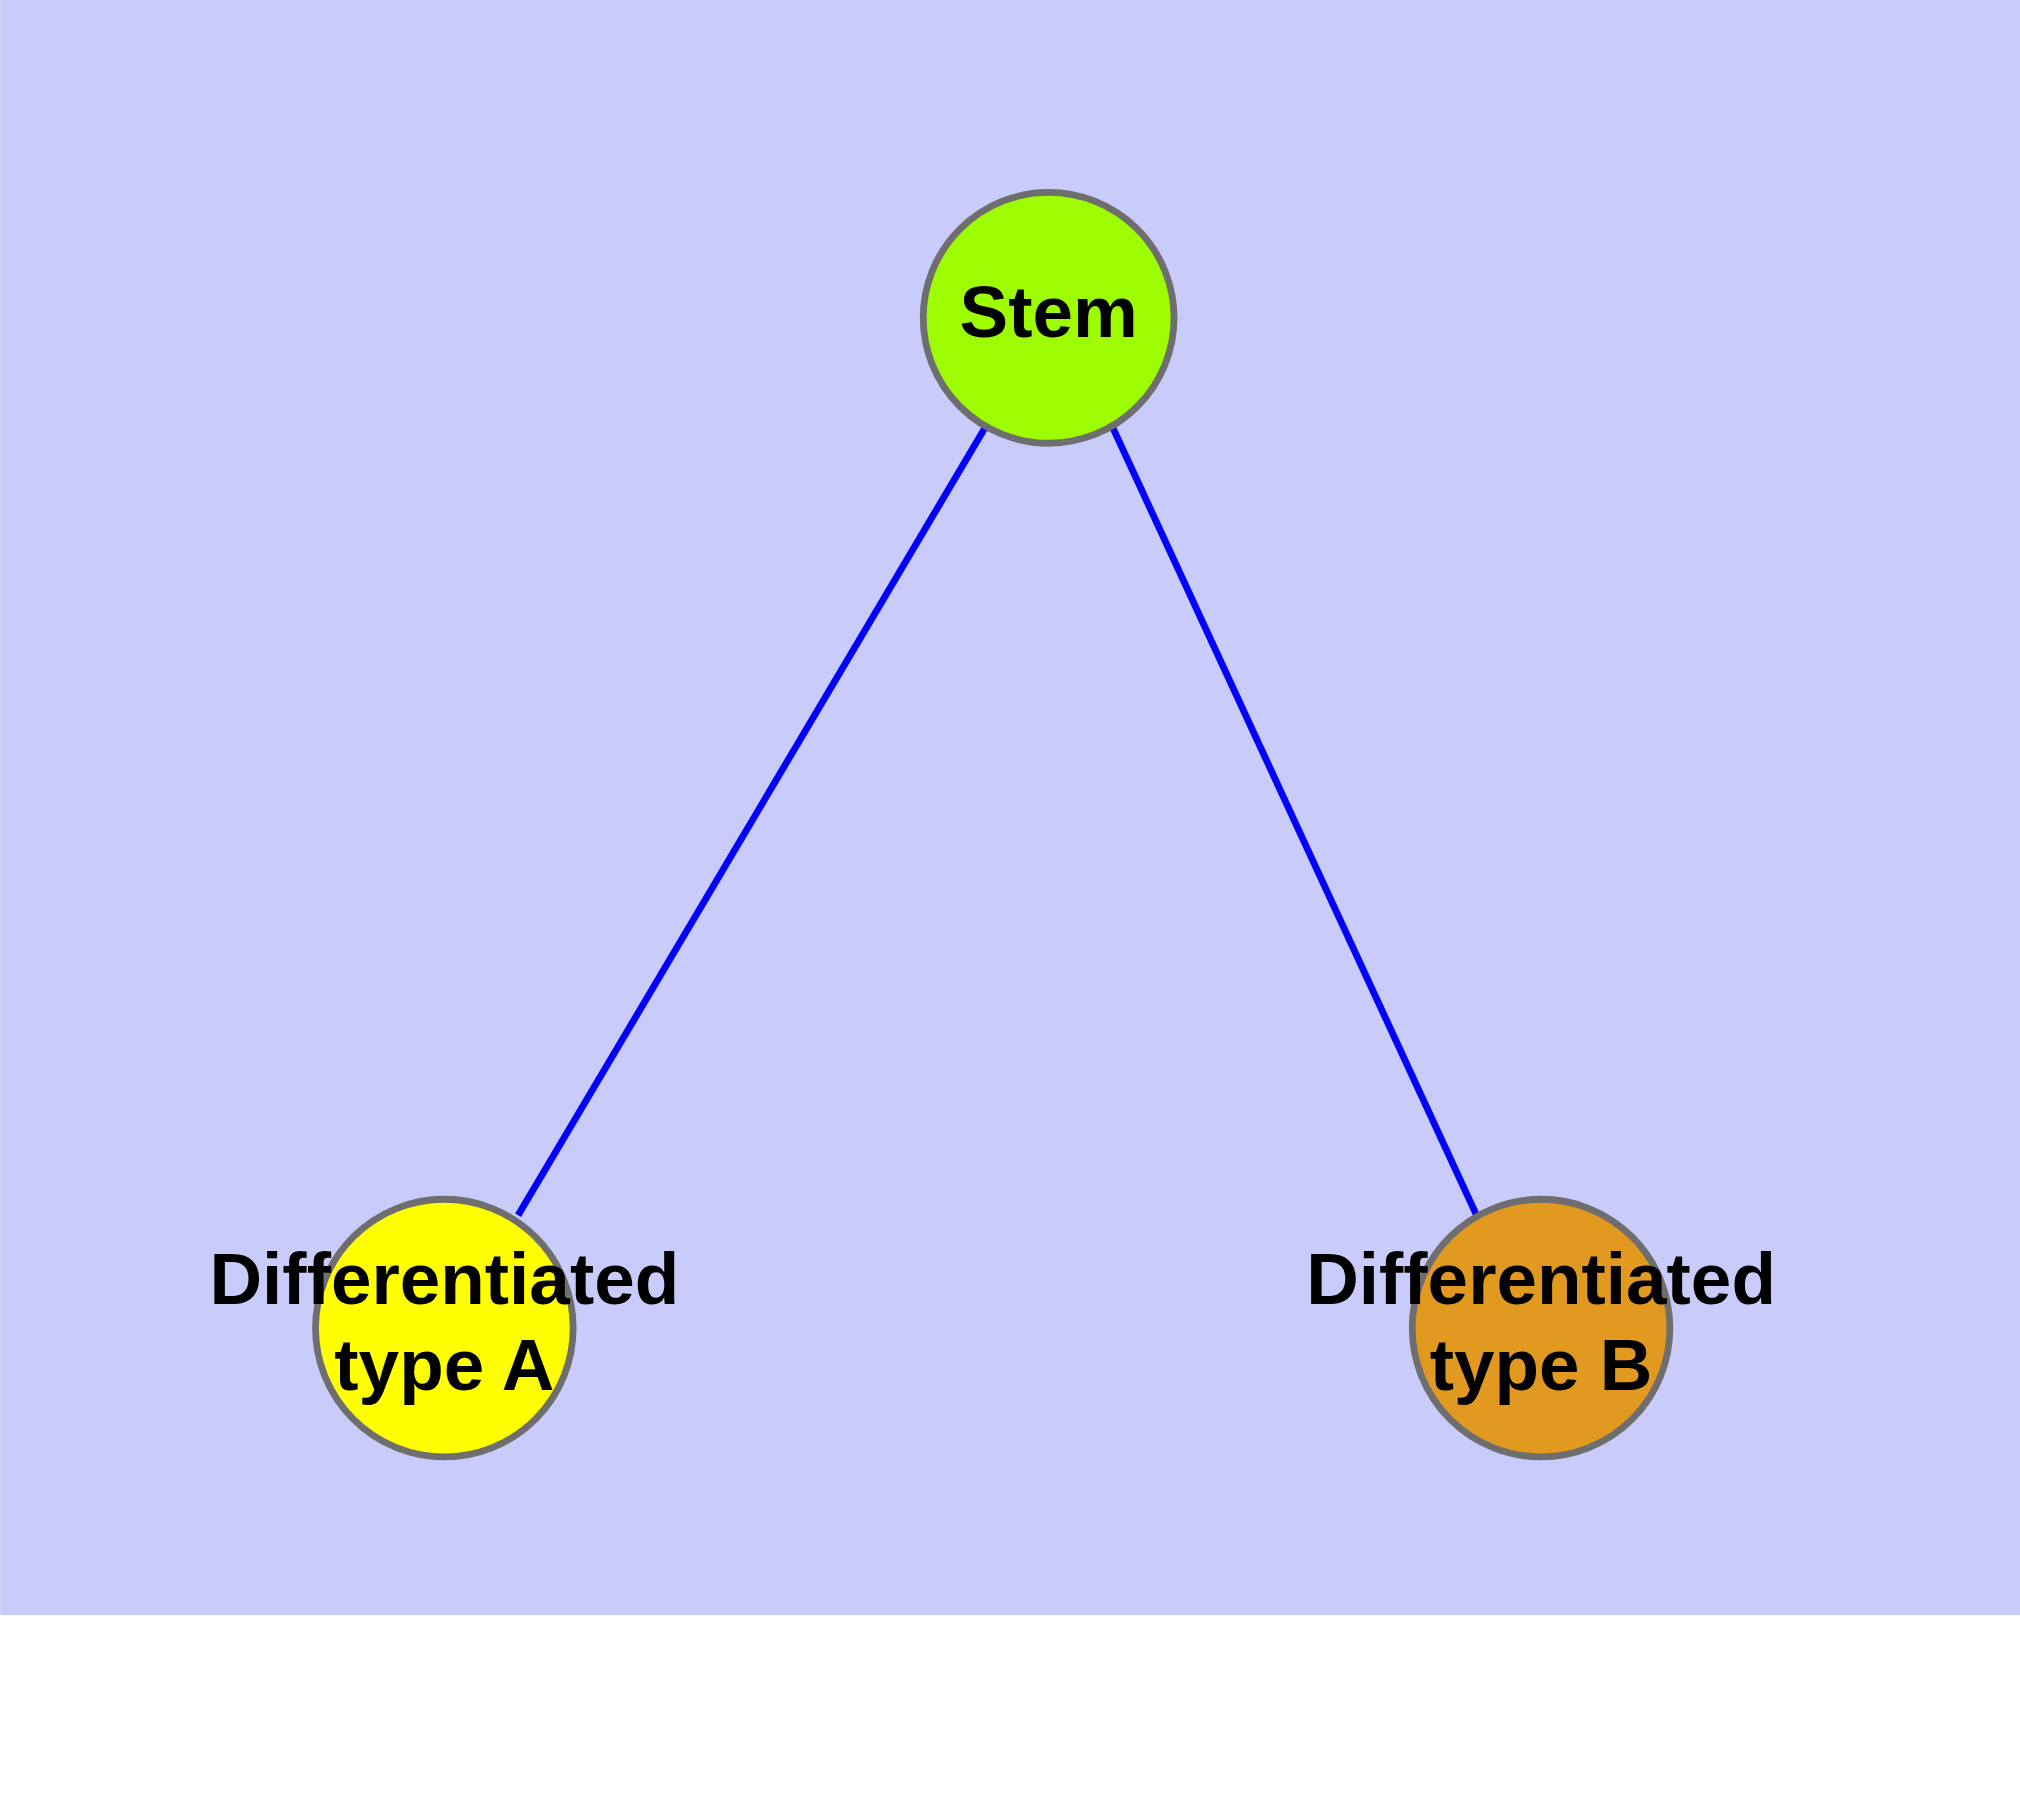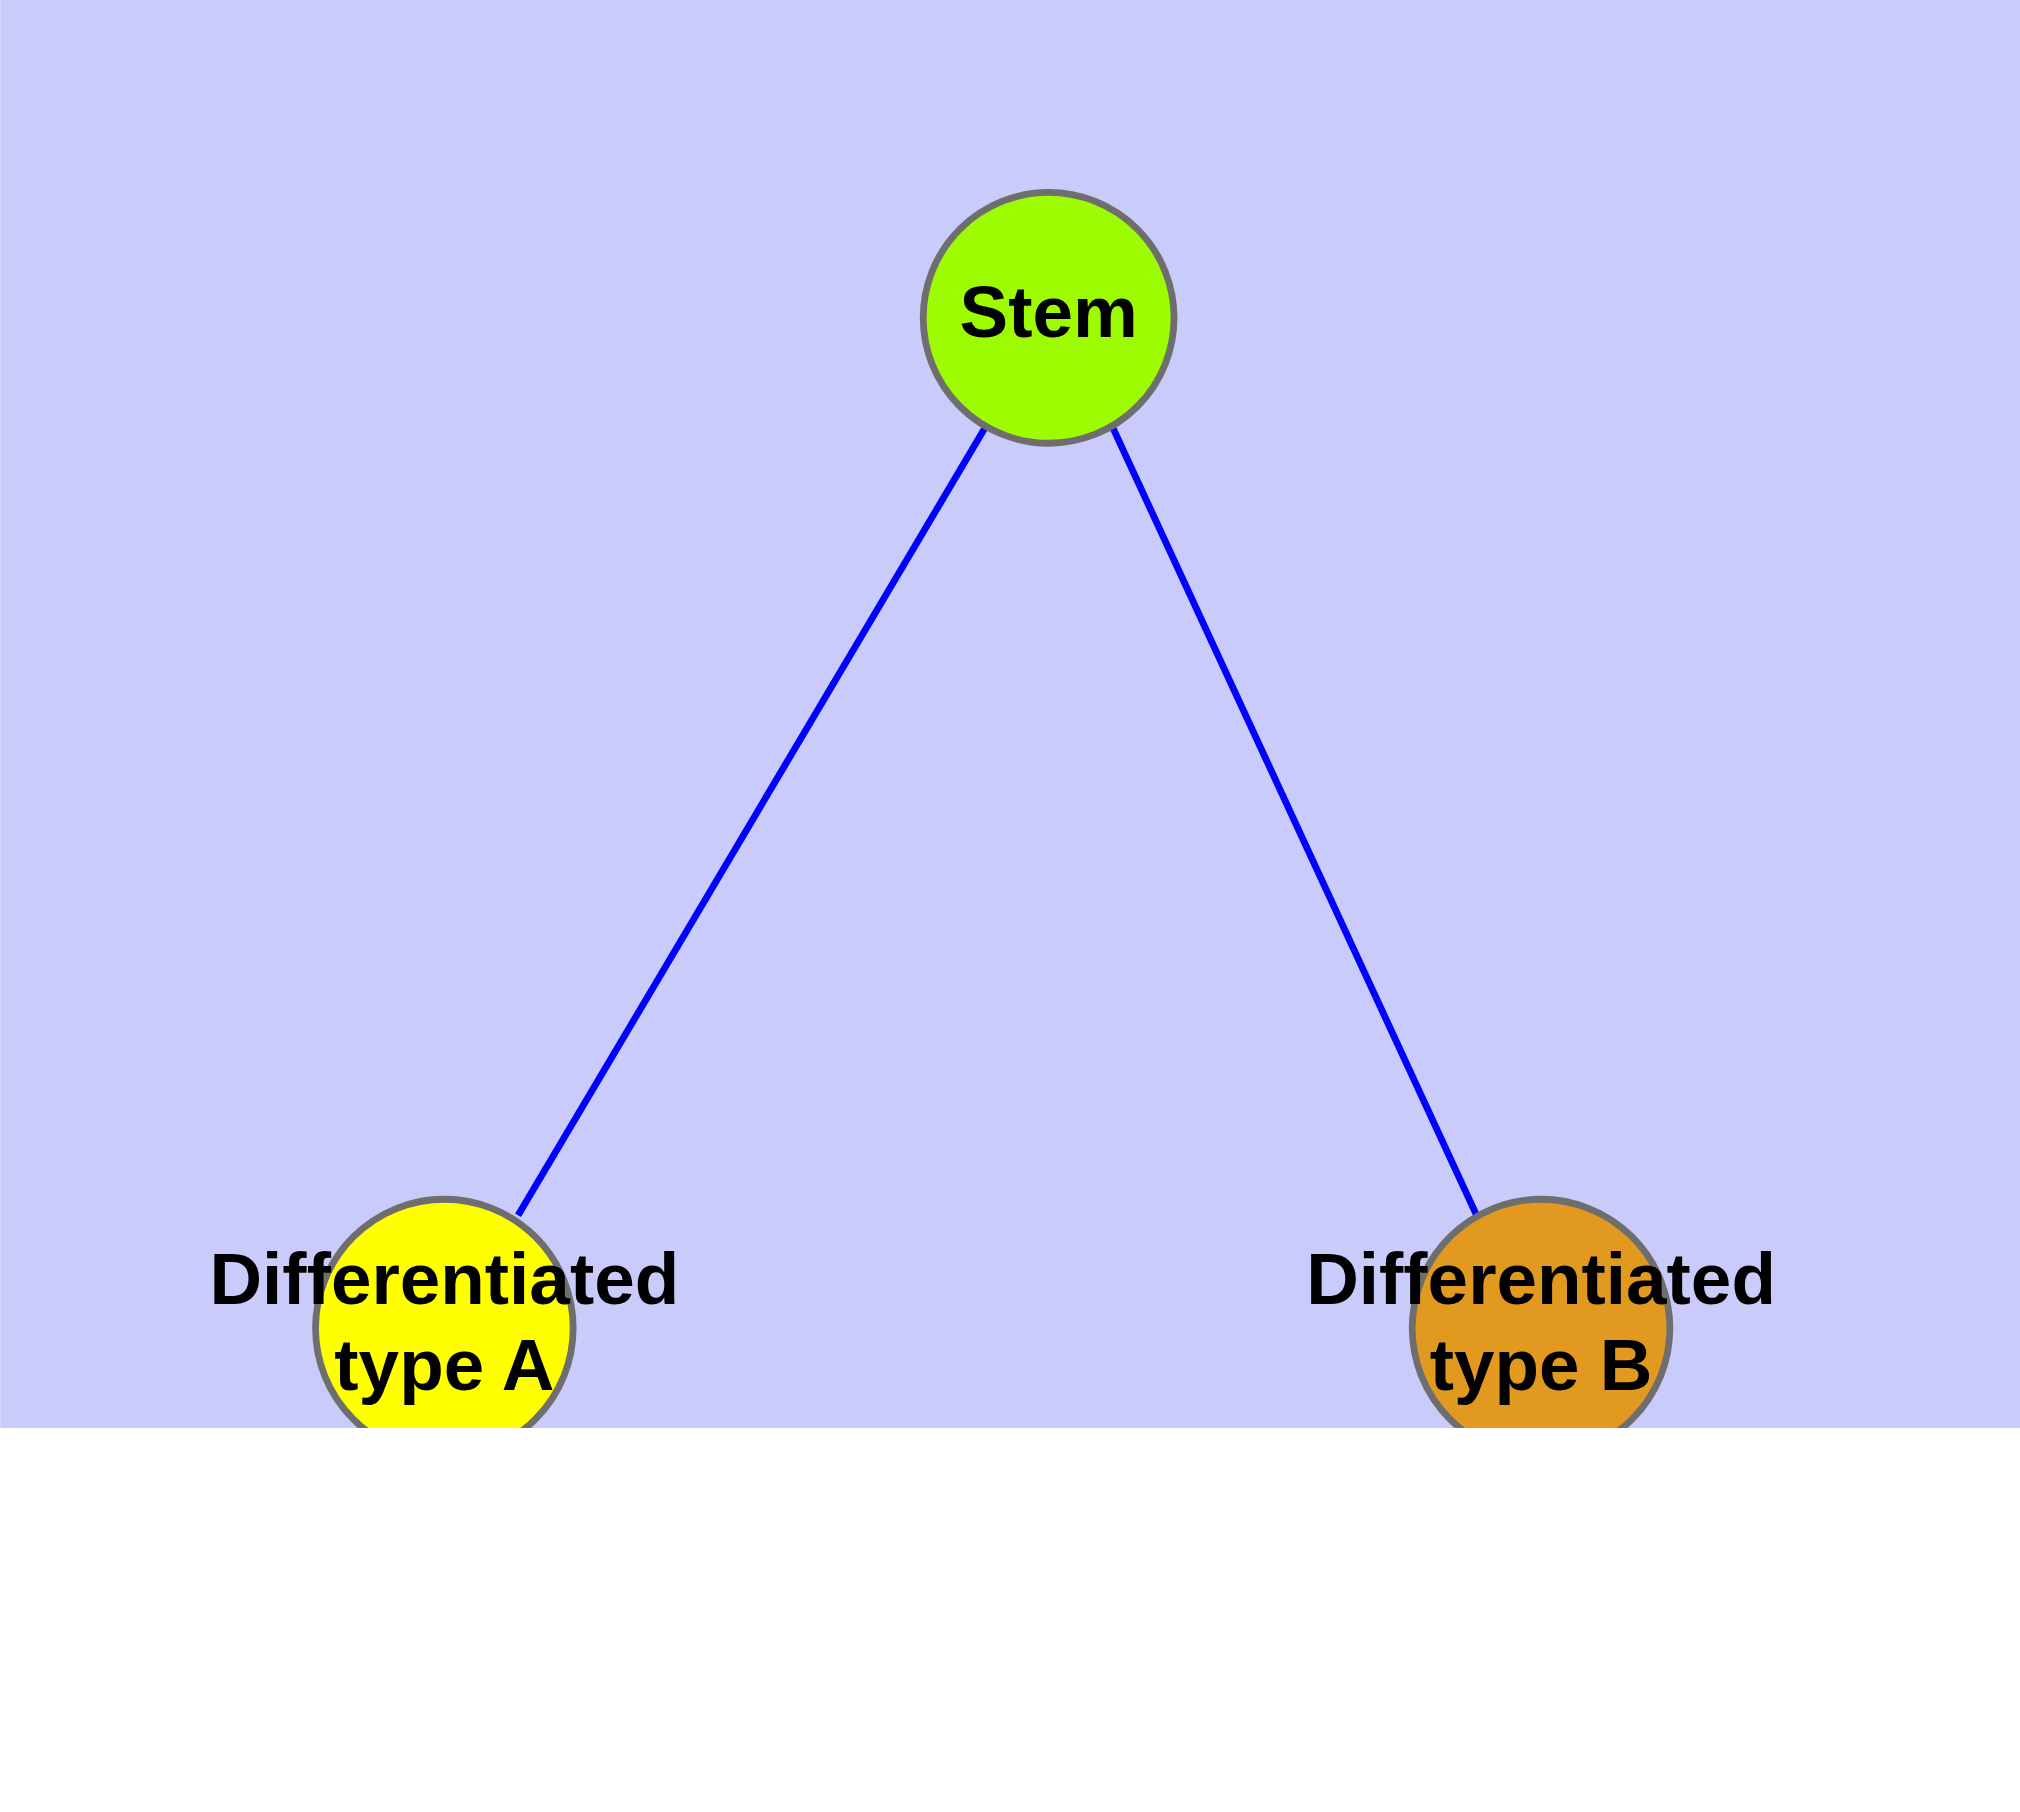--- a/index.html
+++ b/index.html
@@ -28,21 +28,21 @@
     font-weight: bold;
     fill: #000000;
     text-anchor: middle;
     dominant-baseline: middle;
     white-space: pre;
   }
 </style>
 </head>
 <body>
 
-<div id="canvas" style="width: 2021px; height: 1428px;">
+<div id="canvas" style="width: 2021px; height: 1615px;">
   <svg id="graph-svg" viewBox="0 0 2384 2138" xmlns="http://www.w3.org/2000/svg">
 
     <rect id="bg-rect" x="0" y="0" width="2384" height="2138" fill="#c9cbfa"></rect>
 
     <g id="edges-layer">
         <line x1="1163" y1="503" x2="611" y2="1434" stroke="#0000ff" stroke-width="8" stroke-linecap="butt"></line>
         <line x1="1312" y1="503" x2="1742" y2="1434" stroke="#0000ff" stroke-width="8" stroke-linecap="butt"></line>
       </g>
     <g id="nodes-layer">
         <g>

